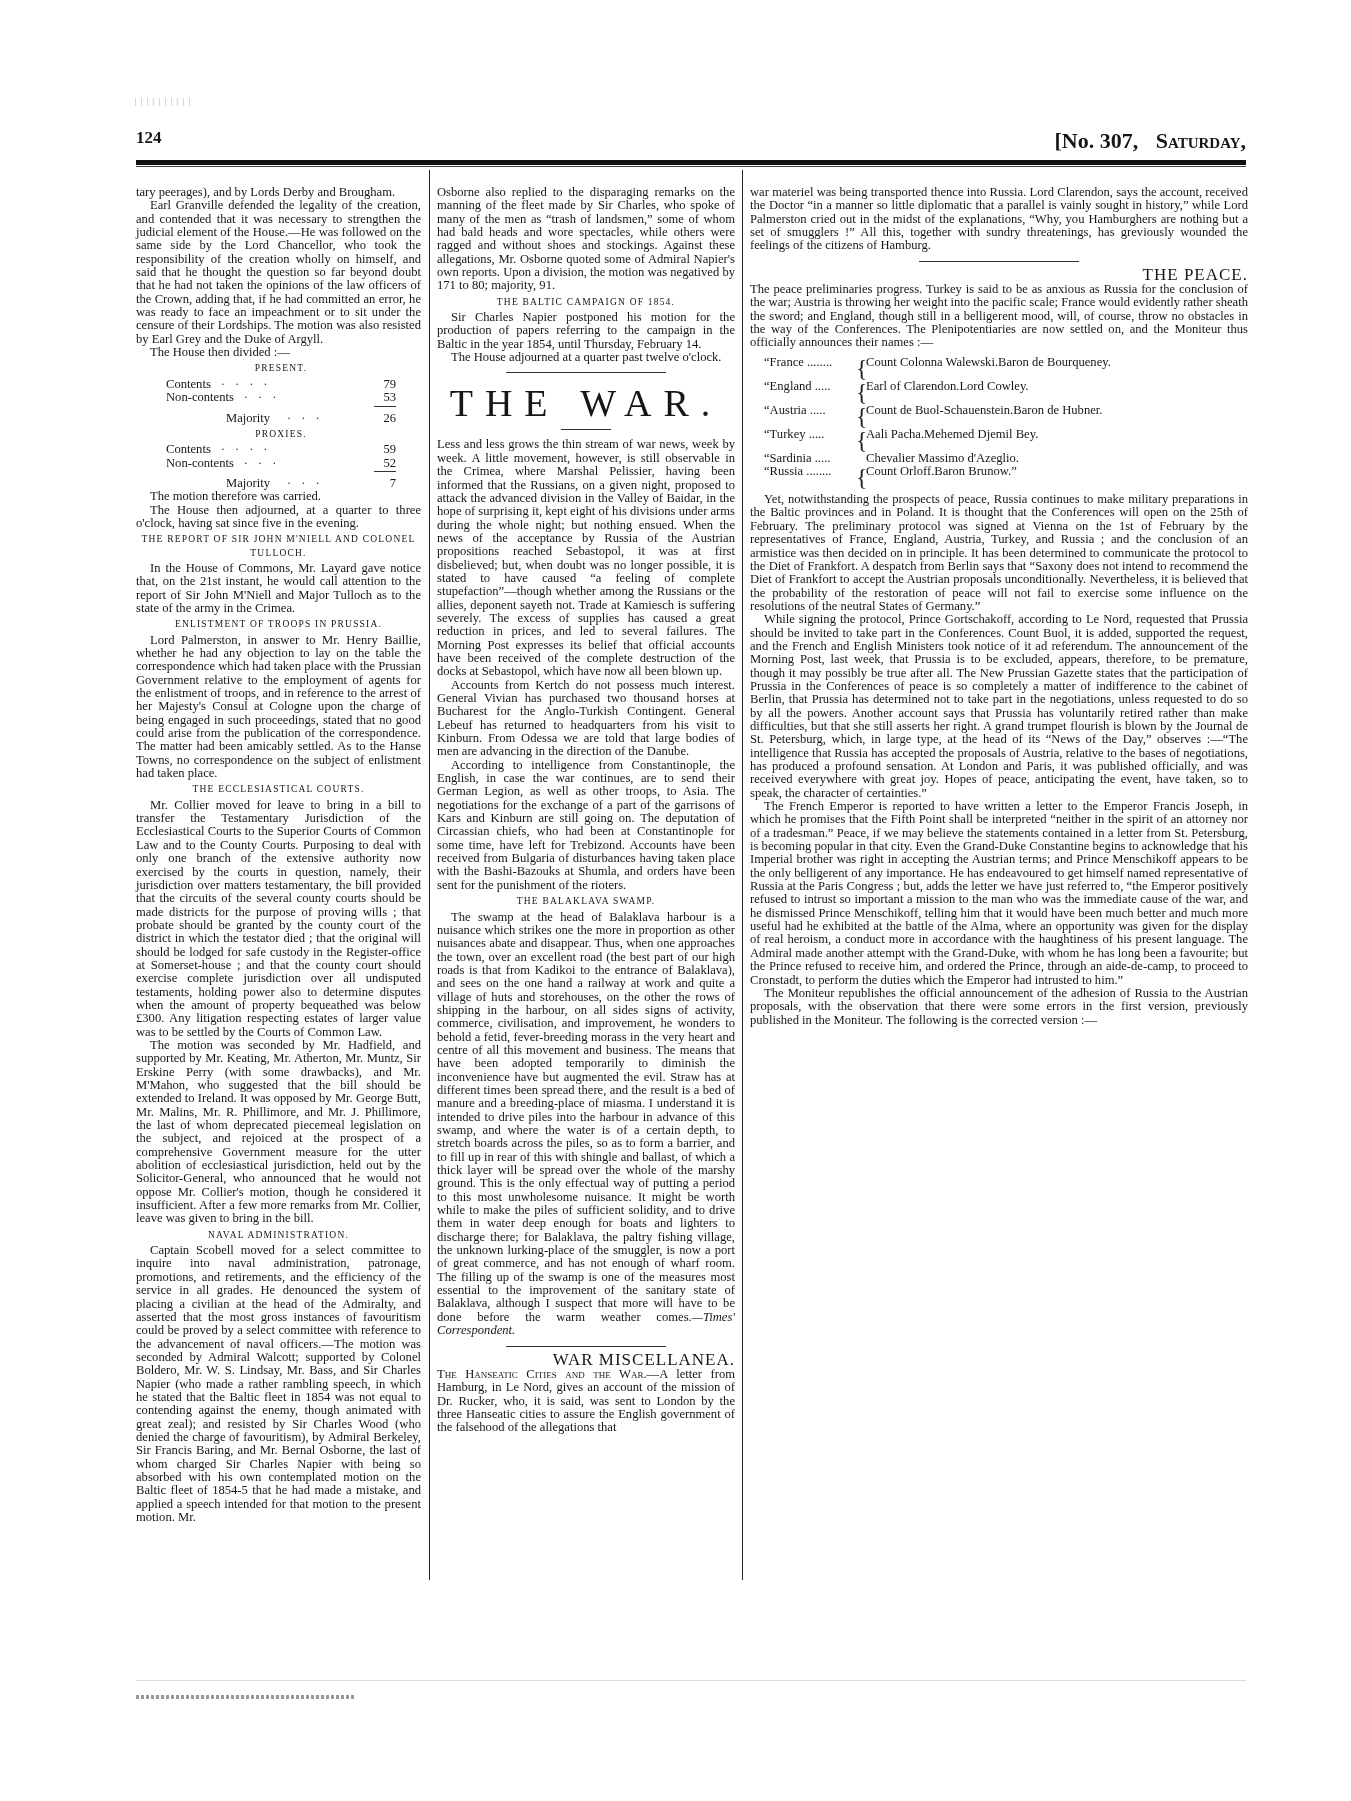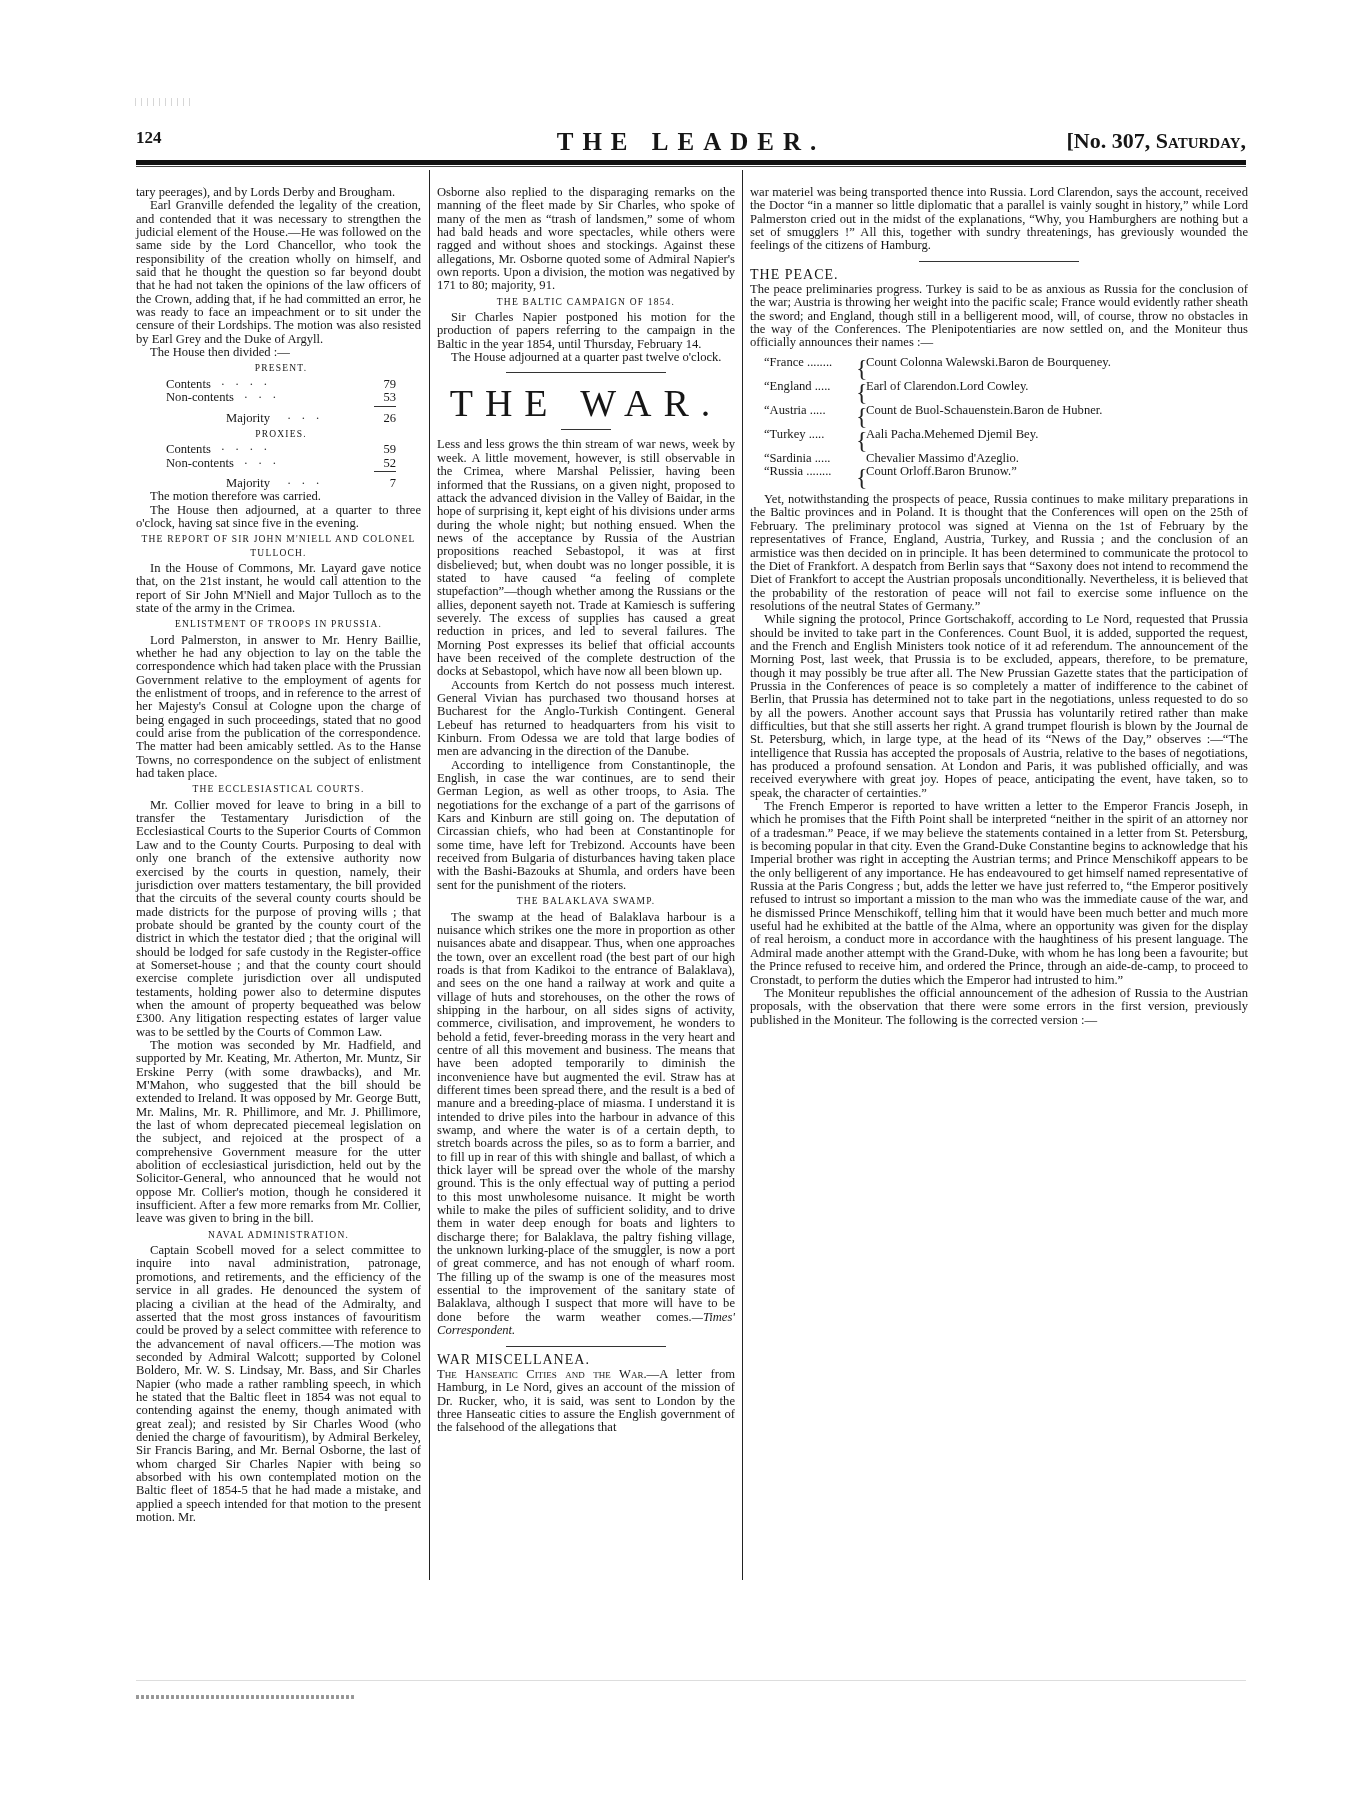--- a/index.html
+++ b/index.html
@@ -2,36 +2,36 @@
 <html><head>
 <meta charset="utf-8">
 <style>
   html, body { margin: 0; padding: 0; background: #ffffff; }
   body { width: 1351px; height: 1801px; position: relative; overflow: hidden; font-family: "Liberation Serif", "DejaVu Serif", serif; color: #161616; }
   .page { position: absolute; left: 0; top: 0; width: 1351px; height: 1801px; }
   .masthead { position: absolute; left: 136px; top: 128px; width: 1110px; height: 32px; }
   .pagenum { position: absolute; left: 0; top: 0; font-size: 17px; font-weight: bold; }
   .title { position: absolute; left: 0; width: 100%; text-align: center; top: 0; font-size: 25px; font-weight: bold; letter-spacing: 9px; }
   .issue { position: absolute; right: 0; top: 0; font-size: 22px; font-weight: bold; }
-  .issue .sc { font-variant: small-caps; }
+  .issue .sc { font-variant: small-caps; margin-left: 12px; }
   .rule-top { position: absolute; left: 136px; top: 160px; width: 1110px; height: 4px; background: #111; border-bottom: 1px solid #111; }
   .rule-top2 { position: absolute; left: 136px; top: 166px; width: 1110px; height: 1px; background: #444; }
   .col { position: absolute; top: 186px; font-size: 12.6px; line-height: 13.35px; text-align: justify; }
   .col1 { left: 136px; width: 285px; }
   .col2 { left: 437px; width: 298px; }
   .col3 { left: 750px; width: 498px; }
   .vrule { position: absolute; width: 1px; background: #222; }
   .vr1 { left: 429px; top: 170px; height: 1410px; }
   .vr2 { left: 742px; top: 170px; height: 1410px; }
   p { margin: 0; text-indent: 14px; }
   p.noind { text-indent: 0; }
   .sc { font-variant: small-caps; }
   .sub { text-align: center; font-size: 9.5px; letter-spacing: 1.2px; text-transform: uppercase; margin: 3px 0 2px 0; text-indent: 0; }
   .bighead { text-align: center; font-size: 38px; letter-spacing: 12px; font-weight: normal; margin: 8px 0 4px 0; line-height: 44px; }
-  .sechead { text-align: left; font-size: 14px; letter-spacing: 1px; margin: 6px 0 2px 0; }
+  .sechead { text-align: right; font-size: 17px; letter-spacing: 1px; margin: 6px 0 2px 0; }
   .shortrule { width: 160px; margin: 8px auto 6px auto; height: 1px; background: #333; }
   .tinyrule { width: 50px; margin: 0 auto 8px auto; height: 1px; background: #333; }
   .vote { font-size: 12.6px; line-height: 13.35px; margin-left: 30px; width: 230px; }
   .vote .row { display: flex; justify-content: space-between; }
   .vote .lbl { }
   .vote .dots { flex: 1; letter-spacing: 10px; padding-left: 10px; color: #333; }
   .vote .num { width: 20px; text-align: right; }
   .vote .maj { padding-left: 60px; gap: 7px; }
   .vote .sumline { border-top: 1px solid #333; width: 22px; margin-left: auto; margin-top: 1px; margin-bottom: 5px; }
   .names { margin: 6px 0 4px 14px; font-size: 12.6px; line-height: 13.35px; }
@@ -47,21 +47,20 @@
 </style>
 </head>
 <body>
 
 <div class="page">
 
   <div class="corner-smudge"></div>
 
   <div class="masthead">
     <span class="pagenum">124</span>
-    <span class="title">THE LEADER.</span>
     <span class="issue"><span>[No. 307, </span><span class="sc">Saturday,</span></span>
   </div>
   <div class="rule-top"></div>
   <div class="rule-top2"></div>
 
   <div class="vrule vr1"></div>
   <div class="vrule vr2"></div>
 
   <div class="col col1">
     <p class="noind">tary peerages), and by Lords Derby and Brougham.</p>

